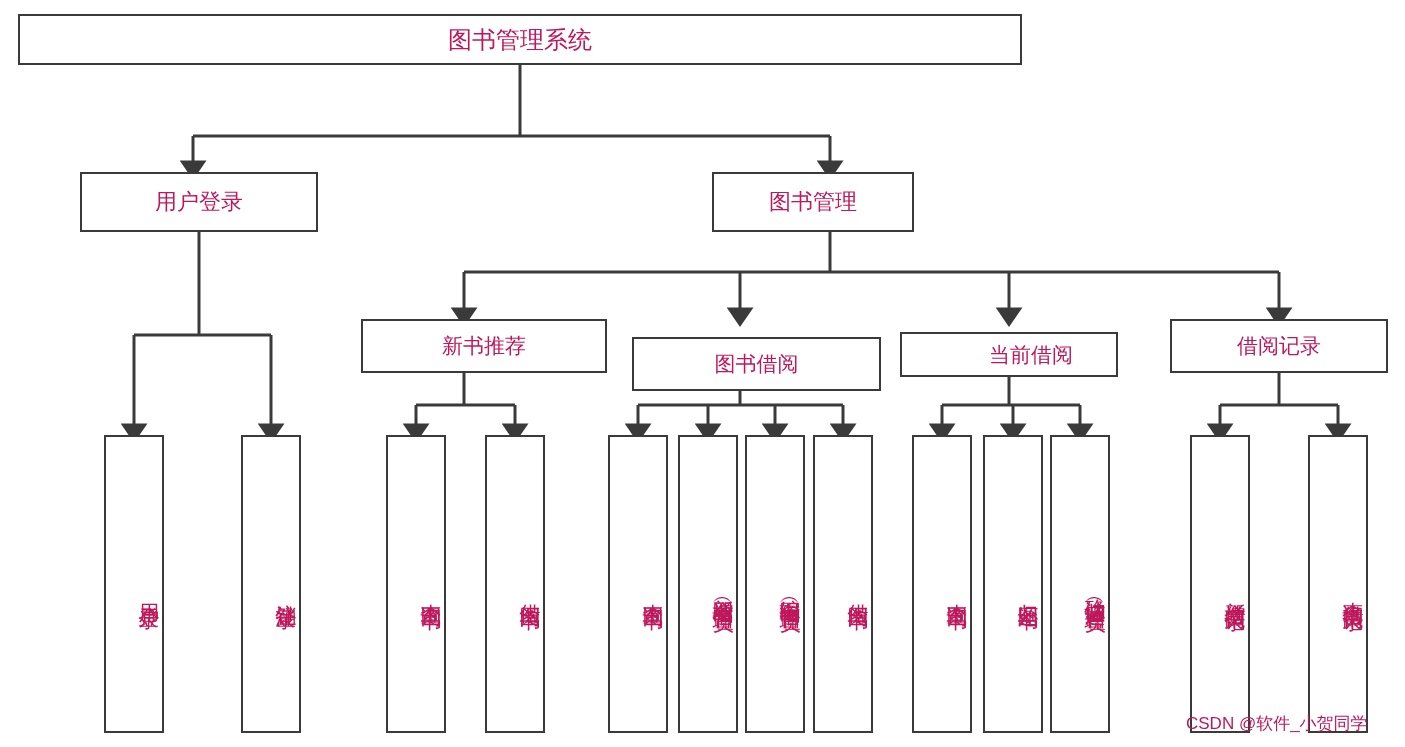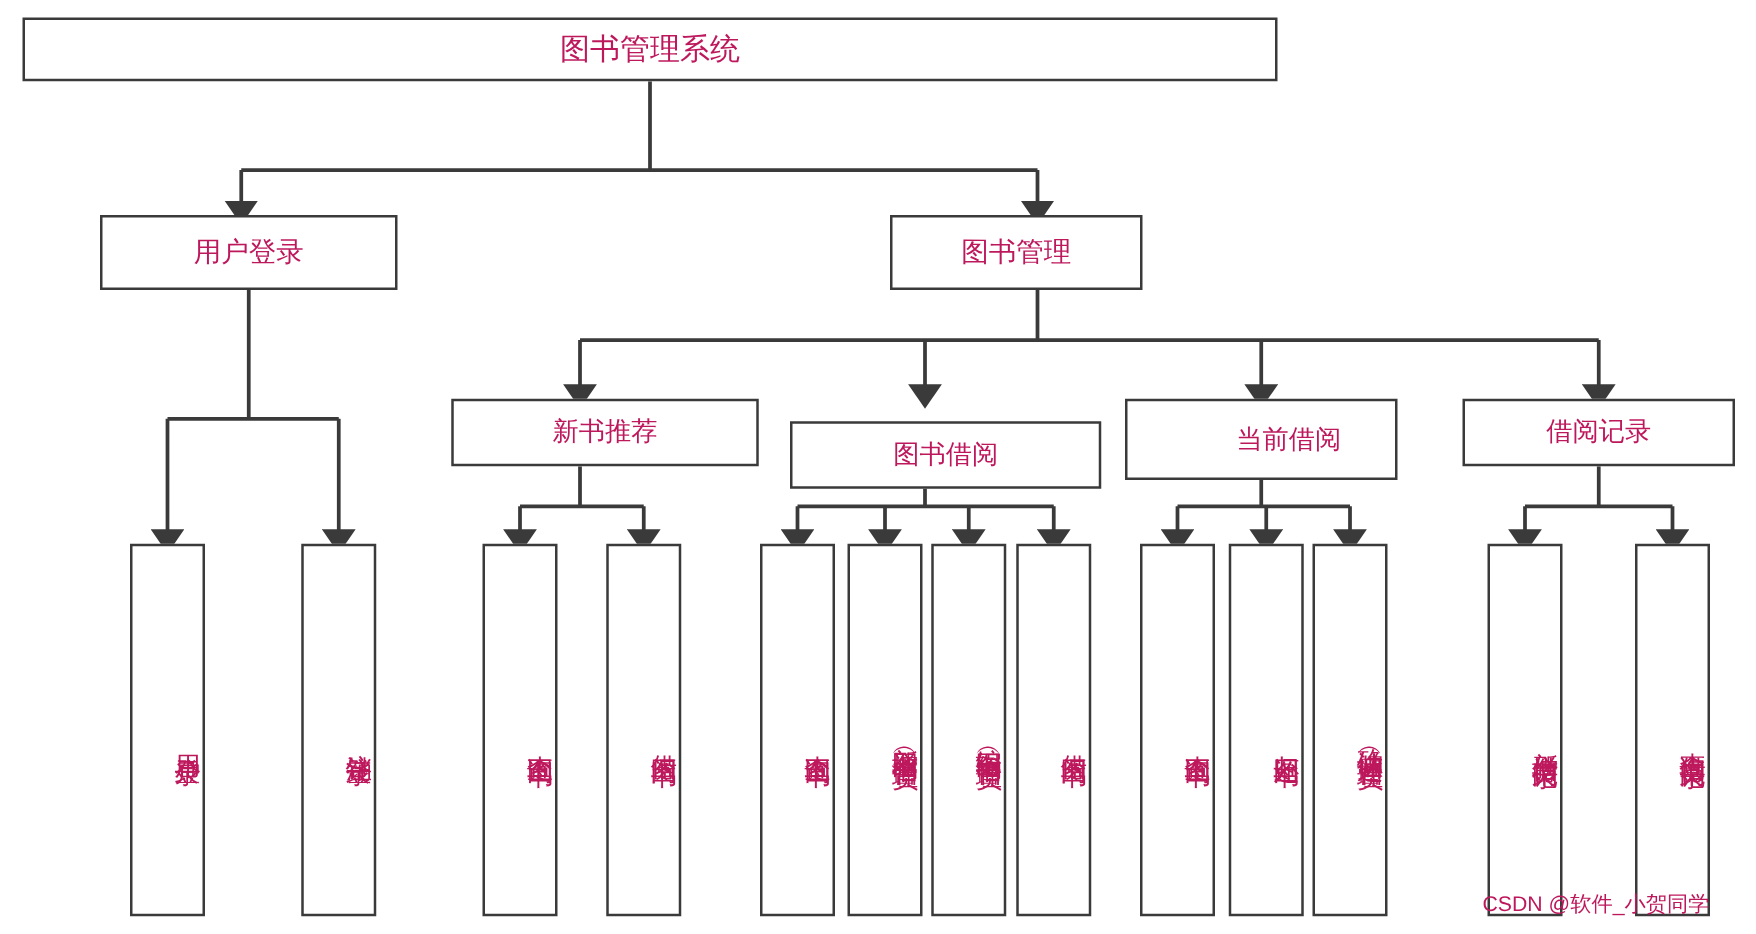--- a/index.html
+++ b/index.html
@@ -125,21 +125,21 @@
       </div>
       <div class="node lvl1 horiz" id="node-book-management" style="left: 712px; top: 172px; width: 202px; height: 60px;">
         <span class="txt">图书管理</span>
       </div>
       <div class="node lvl2 horiz" id="node-new-book-recommend" style="left: 361px; top: 319px; width: 246px; height: 54px;">
         <span class="txt">新书推荐</span>
       </div>
       <div class="node lvl2 horiz" id="node-book-borrow" style="left: 632px; top: 337px; width: 249px; height: 54px;">
         <span class="txt">图书借阅</span>
       </div>
-      <div class="node lvl2 horiz" id="node-current-borrow" style="left: 900px; top: 319px; width: 218px; height: 65px; padding-left: 44px;">
+      <div class="node lvl2 horiz" id="node-current-borrow" style="left: 900px; top: 332px; width: 218px; height: 45px; padding-left: 44px;">
         <span class="txt">当前借阅</span>
       </div>
       <div class="node lvl2 horiz" id="node-borrow-record" style="left: 1170px; top: 319px; width: 218px; height: 54px;">
         <span class="txt">借阅记录</span>
       </div>
       <div class="node leaf vert" id="node-leaf-user-login" style="left: 104px; top: 435px; width: 60px; height: 298px;">
         <span class="txt">用户登录</span>
       </div>
       <div class="node leaf vert" id="node-leaf-user-logout" style="left: 241px; top: 435px; width: 60px; height: 298px;">
         <span class="txt">注销登录</span>

